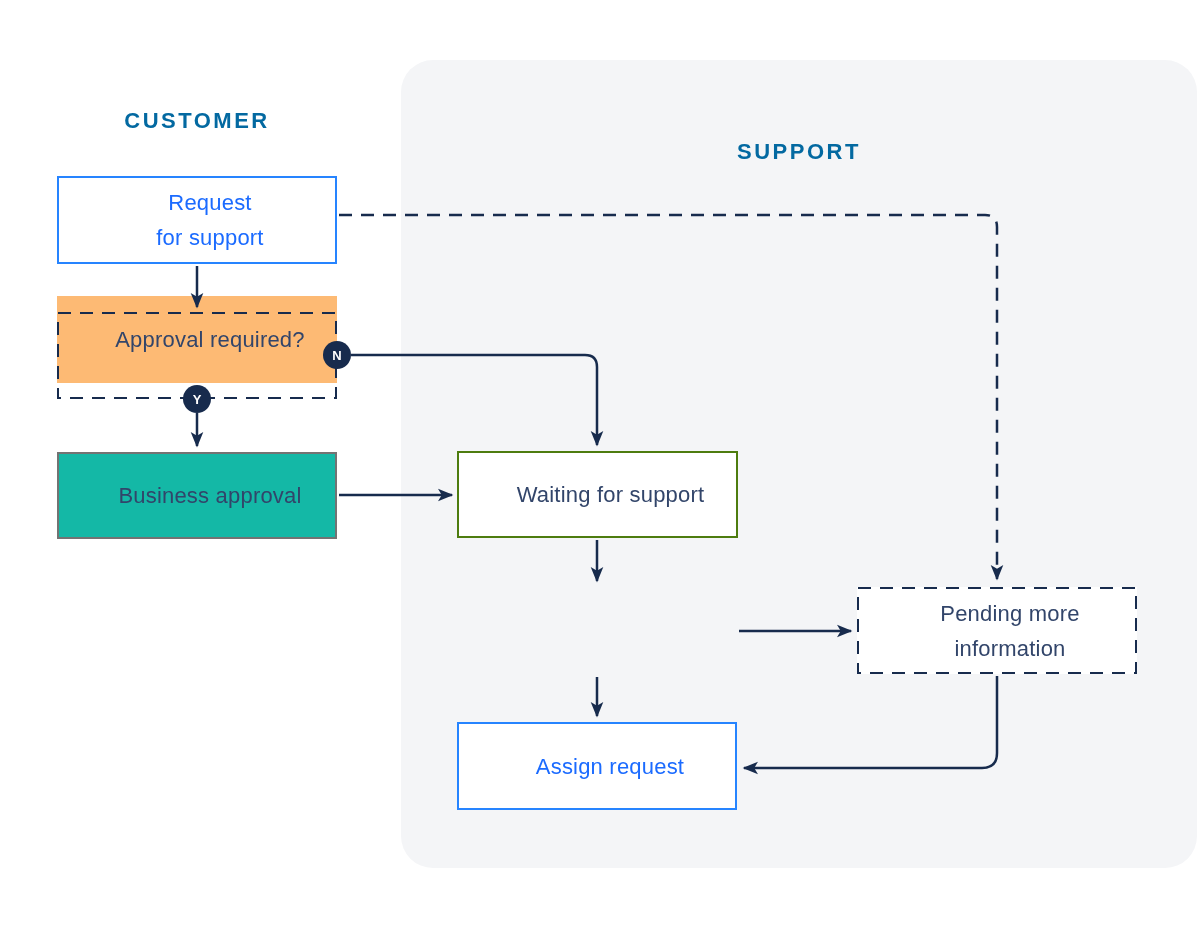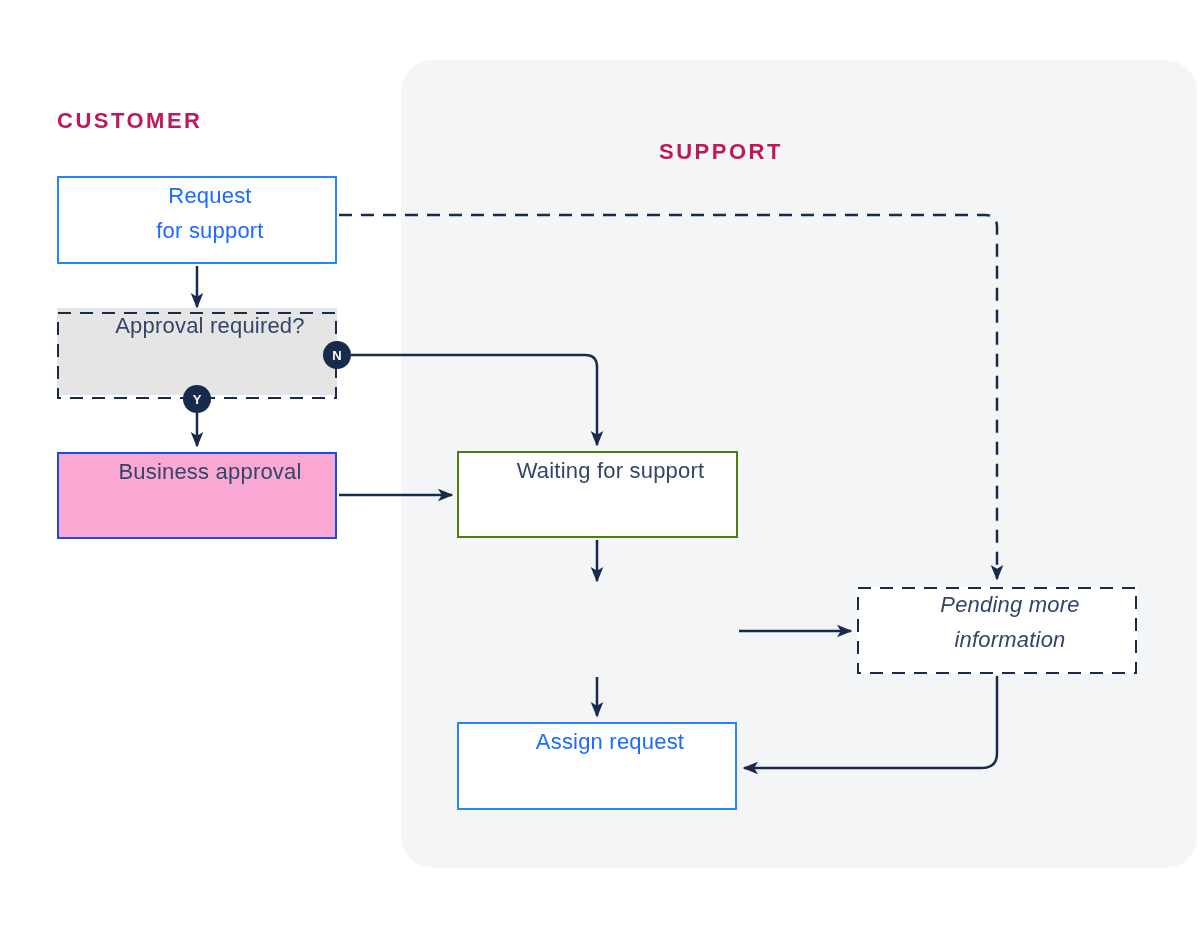--- a/index.html
+++ b/index.html
@@ -16,48 +16,50 @@
     left: 401px; top: 60px;
     width: 796px; height: 808px;
     background: #F4F5F7;
     border-radius: 32px;
     z-index: 0;
   }
   .lane-title {
     position: absolute;
     top: 108px;
     width: 280px;
+    text-align: center;
     font-size: 22px;
     font-weight: bold;
     letter-spacing: 2.5px;
-    color: #be185d;
+    color: #0369a1;
     z-index: 1;
   }
   .lane-title.customer { left: 57px; }
   .lane-title.support  { left: 659px; margin-top: 31px; }
   .node {
     position: absolute;
     display: flex;
+    align-items: center;
     justify-content: center;
     text-align: center;
     font-size: 22px;
     line-height: 35px;
     color: #32456A;
     letter-spacing: 0.2px;
     z-index: 1;
     box-sizing: border-box;
     padding-left: 26px;
   }
   .node .lines span { display: block; }
   #n-request  { left: 57px;  top: 176px; width: 280px; height: 88px; background: #ffffff; border: 2px solid #2684FF; color: #1B6BFF; }
-  #n-approval { left: 57px;  top: 308px; width: 280px; height: 87px; background: #e5e5e5; }
-  #n-business { left: 57px;  top: 452px; width: 280px; height: 87px; background: #f9a8d4; border: 2px solid #1d4ed8; }
+  #n-approval { left: 57px;  top: 296px; width: 280px; height: 87px; background: #fdba74; }
+  #n-business { left: 57px;  top: 452px; width: 280px; height: 87px; background: #14b8a6; border: 2px solid #737373; }
   #n-waiting  { left: 457px; top: 451px; width: 281px; height: 87px; background: #ffffff; border: 2px solid #4d7c0f; }
   #n-assign   { left: 457px; top: 587px; width: 280px; height: 88px; background: #ffffff; border: 2px solid #172B4D; }
-  #n-pending  { left: 857px; top: 587px; width: 280px; height: 87px; background: #ffffff; font-style: italic; }
+  #n-pending  { left: 857px; top: 587px; width: 280px; height: 87px; background: #ffffff; }
   #n-fulfill  { left: 457px; top: 722px; width: 280px; height: 88px; background: #ffffff; border: 2px solid #2684FF; color: #1B6BFF; }
   .connectors {
     position: absolute;
     left: 0; top: 0;
     z-index: 2;
     pointer-events: none;
   }
   .badge {
     position: absolute;
     width: 28px; height: 28px;

